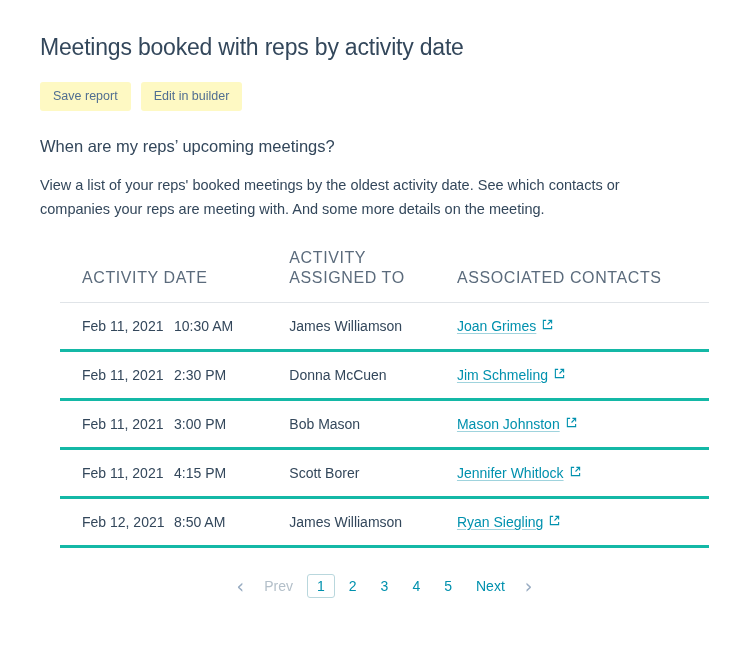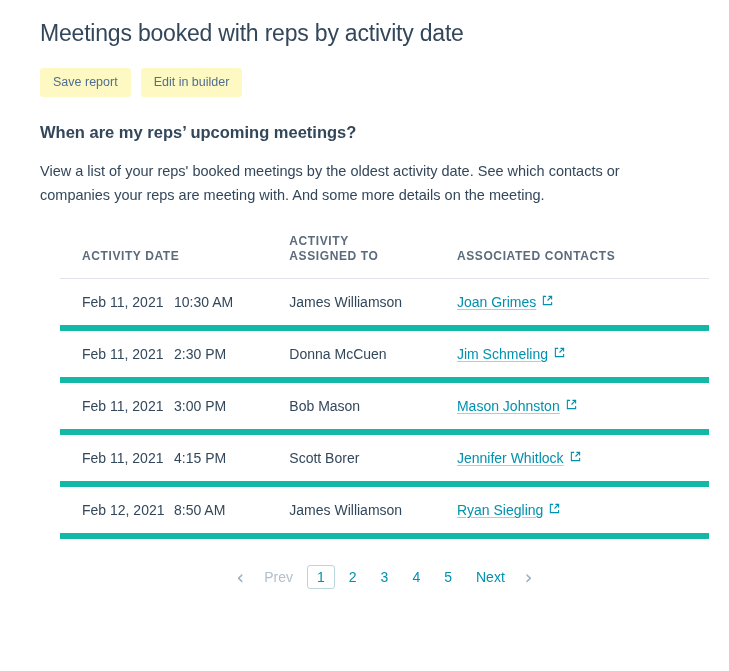--- a/index.html
+++ b/index.html
@@ -8,21 +8,21 @@
   }
   body {
     width: 729px;
     height: 671px;
     background: #ffffff;
     font-family: "Liberation Sans", sans-serif;
     color: #33475b;
     overflow: hidden;
   }
   .page {
-    padding: 20px 40px 0 40px;
+    padding: 34px 40px 0 40px;
     box-sizing: border-box;
     width: 729px;
   }
   .report-title {
     font-size: 23px;
     font-weight: 500;
     color: #33475b;
     letter-spacing: -0.2px;
     margin: 0 0 20px 0;
     line-height: 1.2;
@@ -38,56 +38,56 @@
     border: none;
     border-radius: 3px;
     font-size: 12.5px;
     font-family: "Liberation Sans", sans-serif;
     padding: 8px 13px;
     cursor: pointer;
     line-height: 1.1;
   }
   .question {
     font-size: 16.5px;
-    font-weight: 700;
+    font-weight: 400;
     color: #33475b;
     margin: 0 0 18px 0;
   }
   .description {
     font-size: 14.5px;
     line-height: 1.65;
     color: #33475b;
     margin: 0 0 26px 0;
     max-width: 655px;
   }
   table.report {
     width: 649px;
     border-collapse: collapse;
     margin-left: 20px;
   }
   table.report thead th {
     text-align: left;
-    font-size: 12px;
-    font-weight: 700;
+    font-size: 16px;
+    font-weight: 400;
     letter-spacing: 0.6px;
     color: #5b6b7c;
     text-transform: uppercase;
     padding: 0 8px 14px 8px;
     vertical-align: bottom;
     border-bottom: 1px solid #e0e4e8;
     line-height: 1.25;
   }
   table.report thead th.col-date { width: 200px; padding-left: 22px; }
   table.report thead th.col-assigned { width: 160px; }
   table.report thead th.col-contacts { width: 270px; }
   table.report tbody td {
     font-size: 14px;
     color: #33475b;
     padding: 15px 8px;
-    border-bottom: 6px solid #14b8a6;
+    border-bottom: 3px solid #14b8a6;
     vertical-align: middle;
     white-space: nowrap;
   }
   table.report tbody td.col-date { padding-left: 22px; }
   .date-cell {
     display: inline-flex;
     align-items: baseline;
   }
   .date-part { display: inline-block; width: 92px; }
   .time-part { display: inline-block; }

